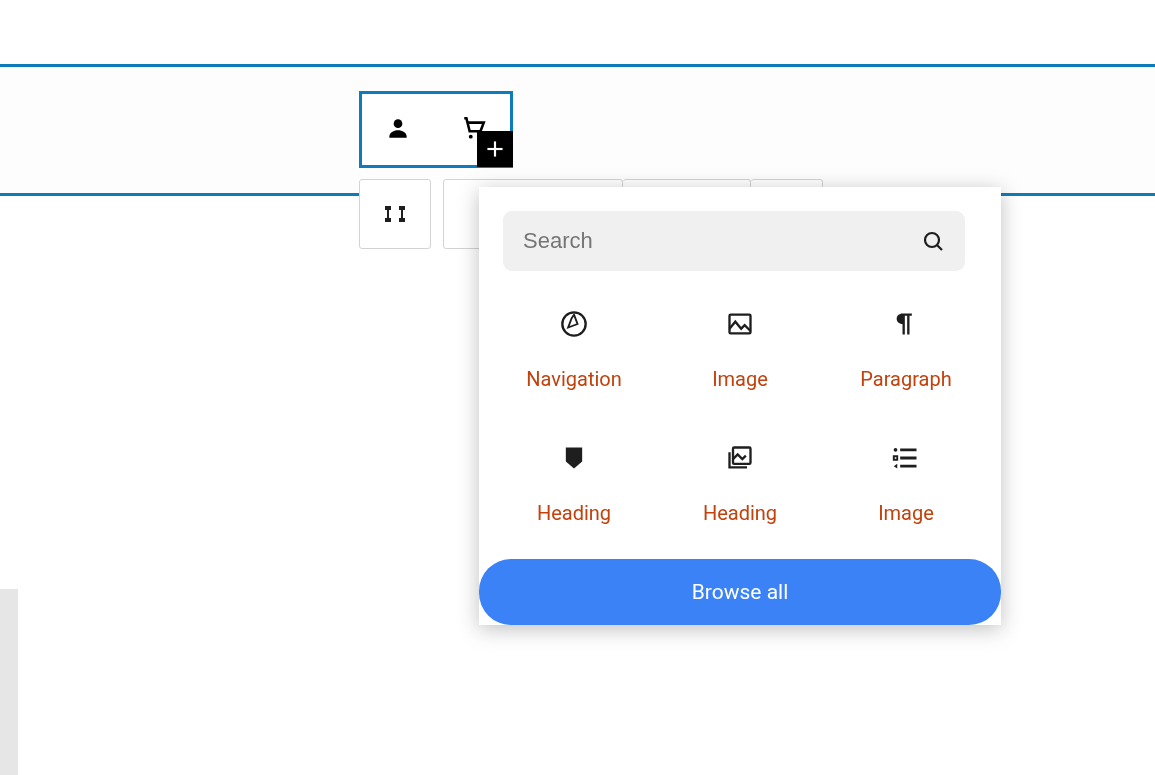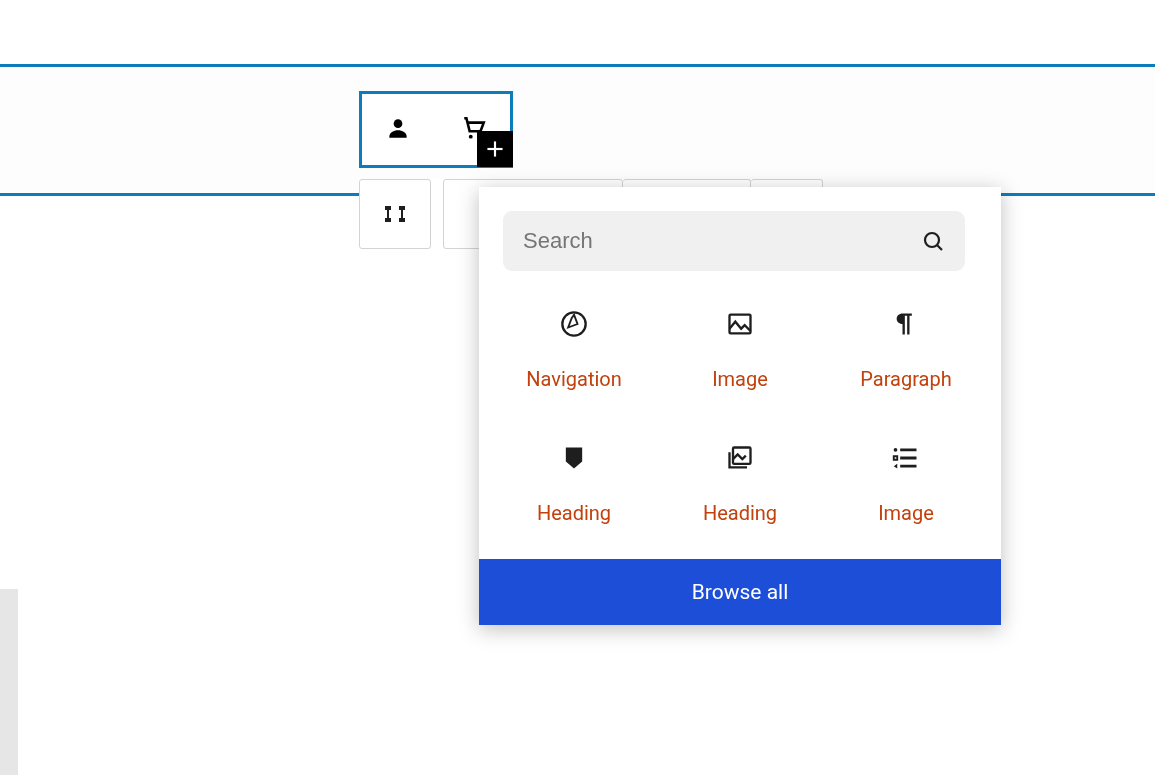--- a/index.html
+++ b/index.html
@@ -124,28 +124,29 @@
     display: flex;
     align-items: center;
     justify-content: center;
   }
   .block-item-icon svg { width: 28px; height: 28px; }
   .block-item-label {
     font-size: 20px;
     color: #c2410c;
   }
   .browse-all {
-    background: #1d4ed8;
+    background: #3b82f6;
     color: #fff;
     height: 66px;
     display: flex;
     align-items: center;
     justify-content: center;
     font-size: 21px;
     cursor: pointer;
+    border-radius: 32px;
   }
   .bottom-gray {
     position: absolute;
     left: 0;
     top: 589px;
     width: 18px;
     height: 186px;
     background: #e6e6e6;
   }
 </style>

